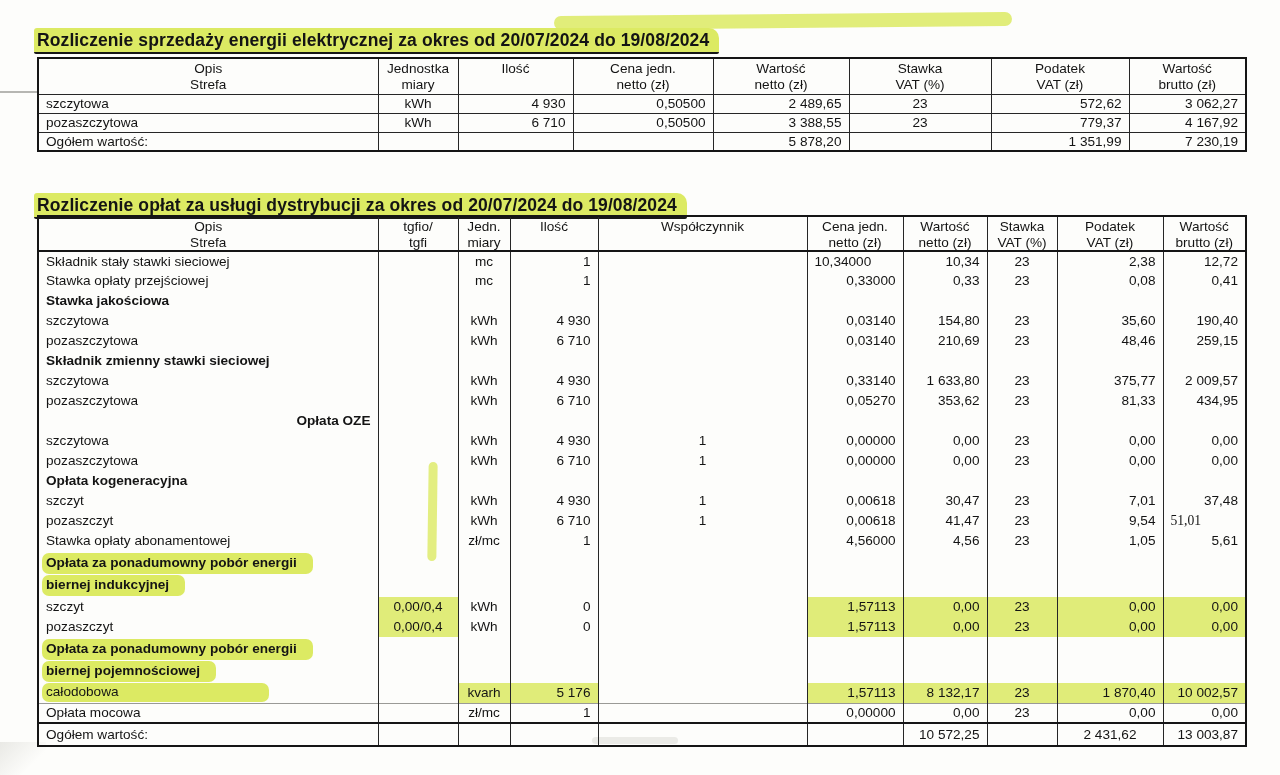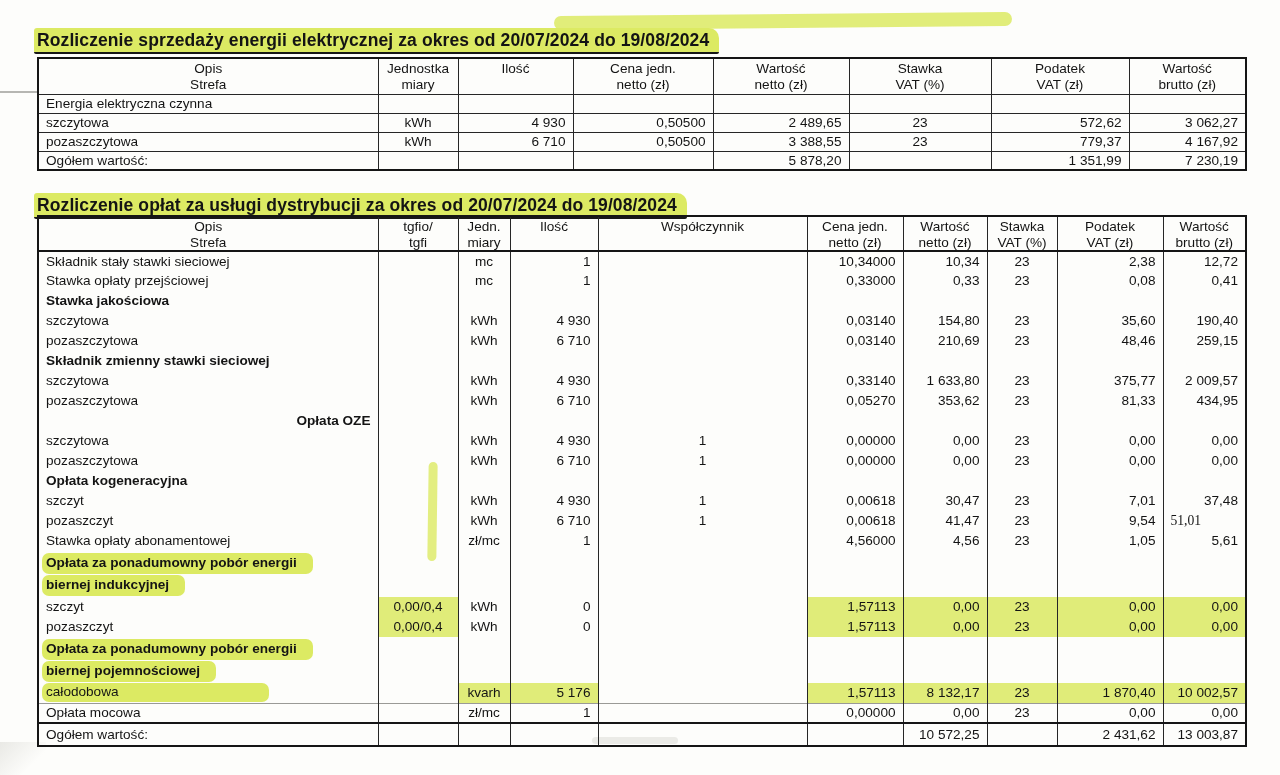--- a/index.html
+++ b/index.html
@@ -110,30 +110,20 @@
 netto (zł)</th>
           <th>Stawka
 VAT (%)</th>
           <th>Podatek
 VAT (zł)</th>
           <th>Wartość
 brutto (zł)</th>
         </tr>
       </thead>
       <tbody>
-        <tr class="data">
-          <td style="text-align: left;">Energia elektryczna czynna</td>
-          <td style="text-align: center;"></td>
-          <td style="text-align: right;"></td>
-          <td style="text-align: right;"></td>
-          <td style="text-align: right;"></td>
-          <td style="text-align: center;"></td>
-          <td style="text-align: right;"></td>
-          <td style="text-align: right;"></td>
-        </tr>
         <tr class="data">
           <td style="text-align: left;">szczytowa</td>
           <td style="text-align: center;">kWh</td>
           <td style="text-align: right;">4 930</td>
           <td style="text-align: right;">0,50500</td>
           <td style="text-align: right;">2 489,65</td>
           <td style="text-align: center;">23</td>
           <td style="text-align: right;">572,62</td>
           <td style="text-align: right;">3 062,27</td>
         </tr>
@@ -199,21 +189,21 @@
 brutto (zł)</th>
         </tr>
       </thead>
       <tbody>
         <tr class="data">
           <td style="text-align: left;">Składnik stały stawki sieciowej</td>
           <td style="text-align: center;"></td>
           <td style="text-align: center;">mc</td>
           <td style="text-align: right;">1</td>
           <td style="text-align: center;"></td>
-          <td style="text-align: right; margin-left: 20px;">10,34000</td>
+          <td style="text-align: left; margin-left: 20px;">10,34000</td>
           <td style="text-align: right;">10,34</td>
           <td style="text-align: center;">23</td>
           <td style="text-align: right;">2,38</td>
           <td style="text-align: right;">12,72</td>
         </tr>
         <tr class="data">
           <td style="text-align: left;">Stawka opłaty przejściowej</td>
           <td style="text-align: center;"></td>
           <td style="text-align: center;">mc</td>
           <td style="text-align: right;">1</td>
@@ -454,21 +444,21 @@
         </tr>
         <tr class="total">
           <td style="text-align: left;">Ogółem wartość:</td>
           <td style="text-align: center;"></td>
           <td style="text-align: center;"></td>
           <td style="text-align: right;"></td>
           <td style="text-align: center;"></td>
           <td style="text-align: right;"></td>
           <td style="text-align: right;">10 572,25</td>
           <td style="text-align: center;"></td>
-          <td style="text-align: right;">2 431,62</td>
+          <td style="text-align: center;">2 431,62</td>
           <td style="text-align: right;">13 003,87</td>
         </tr>
       </tbody>
     </table>
 
   <div class="vstroke"></div>
   <div class="edge-dash"></div>
   <div class="smudge"></div>
   <div class="corner-shade"></div>
 </div>

